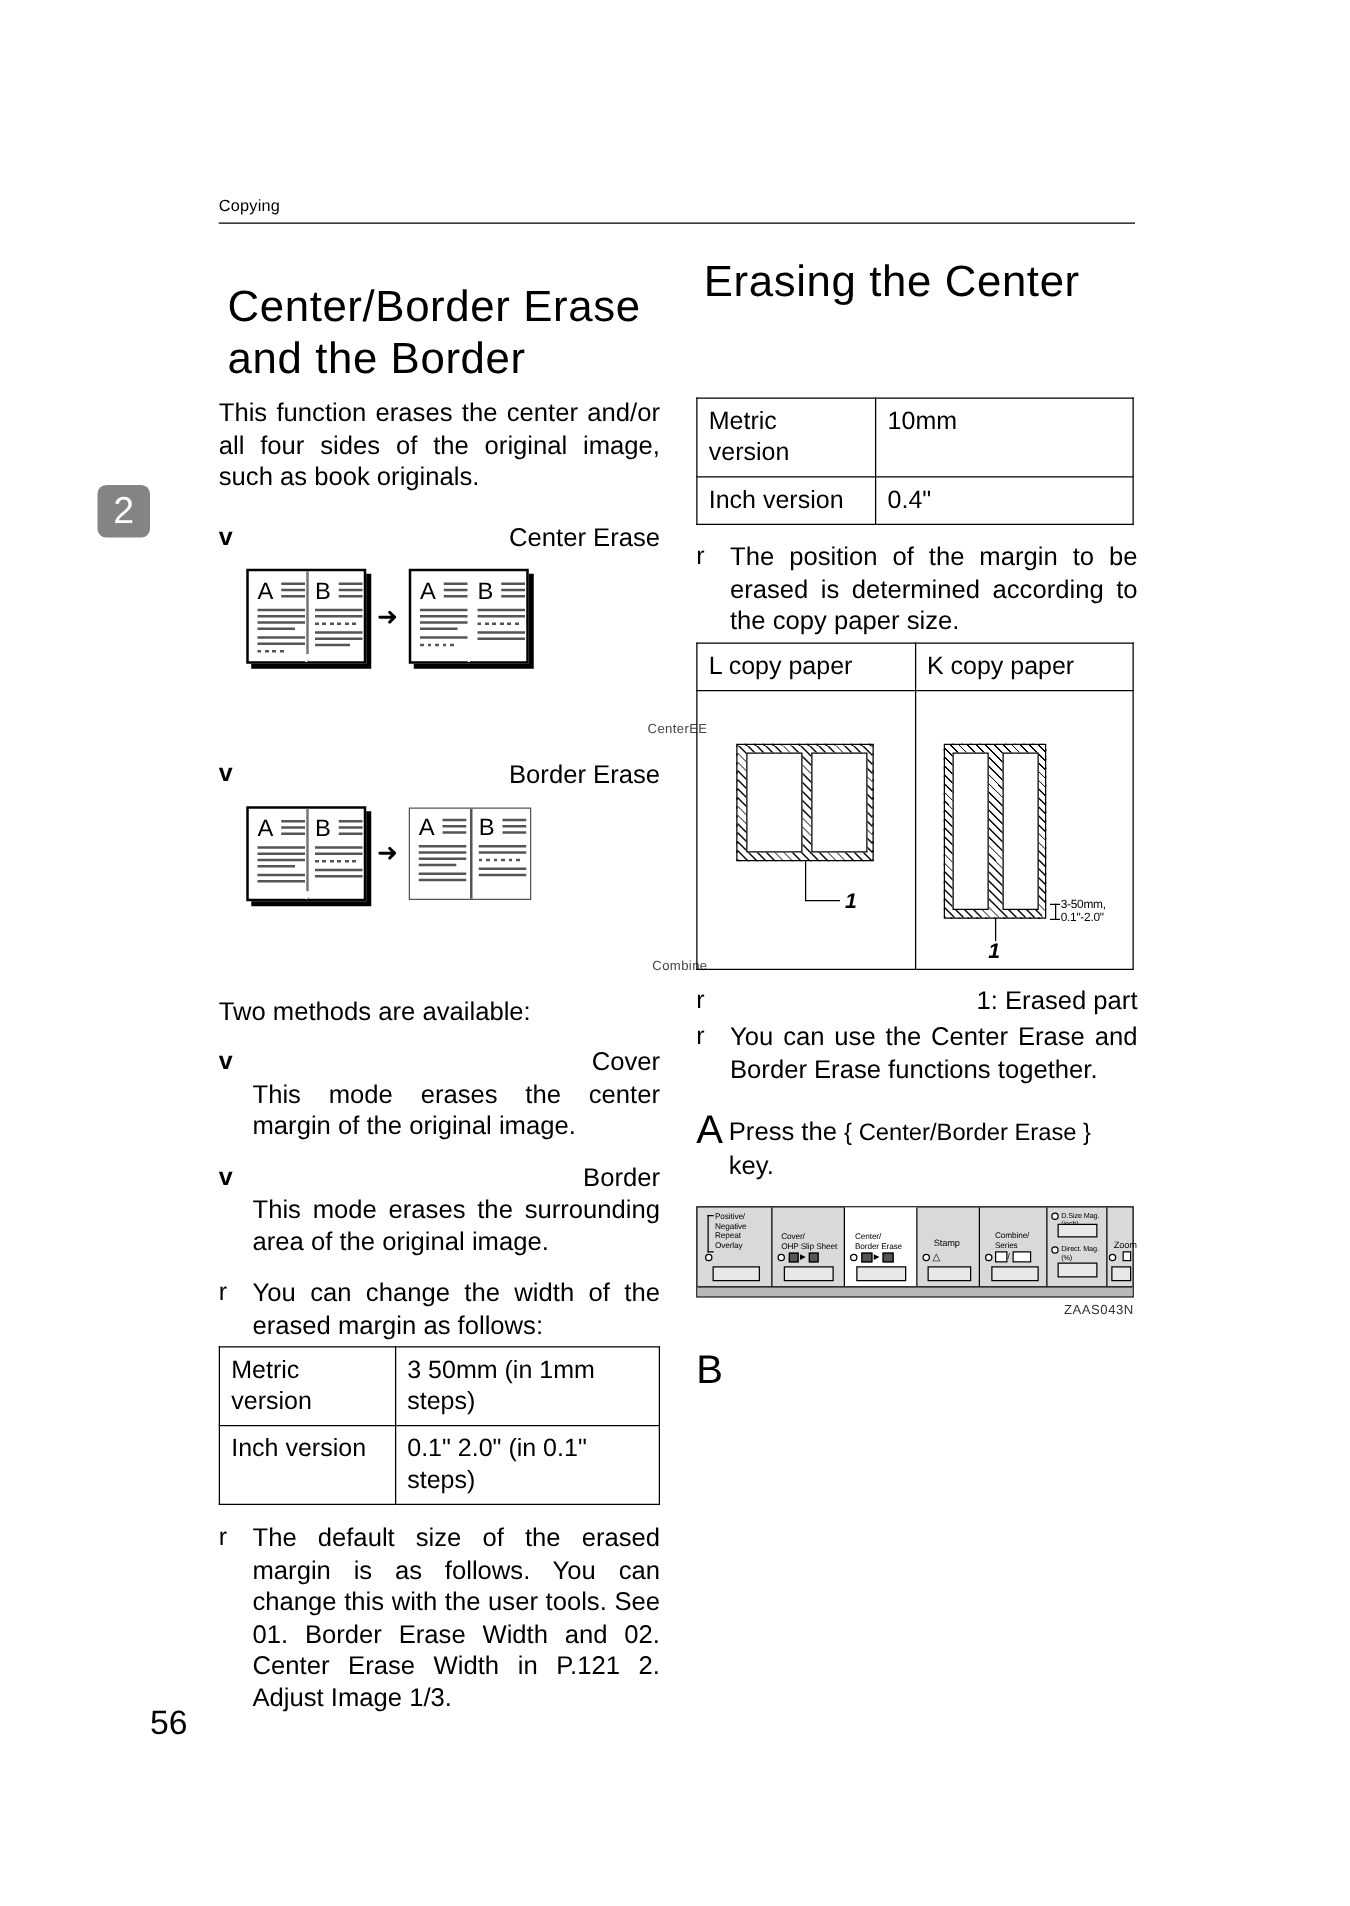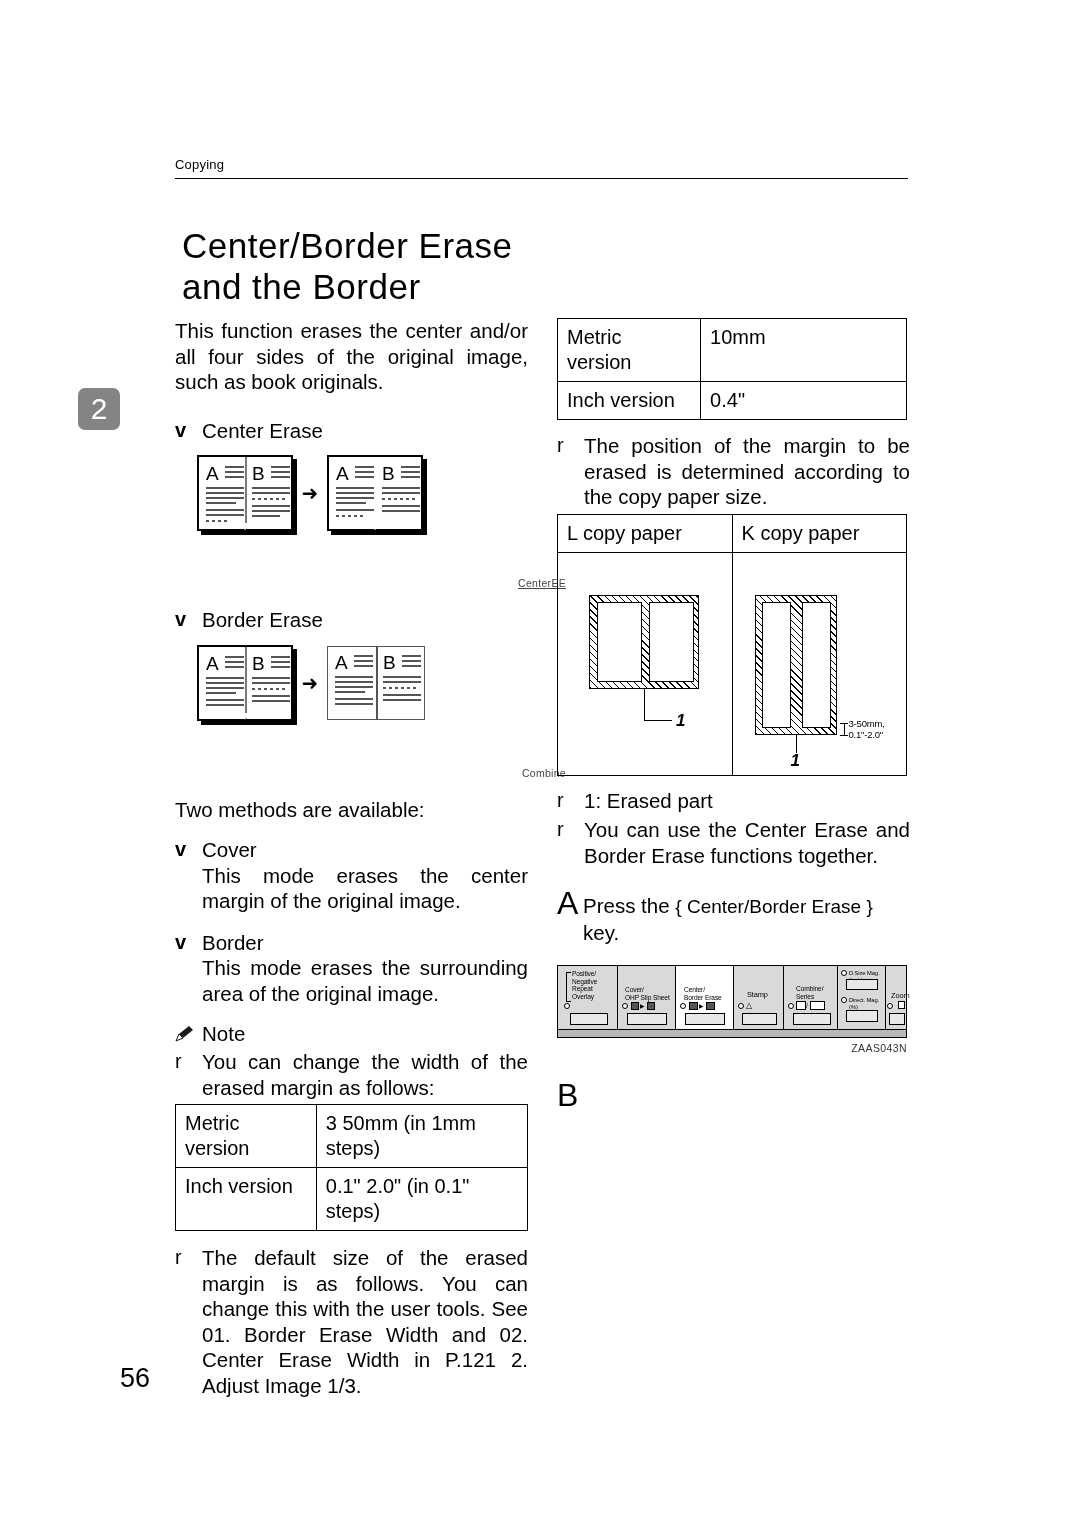--- a/index.html
+++ b/index.html
@@ -31,21 +31,21 @@
   #colR{left:557px;top:318px;}
 
   p.body{margin:0 0 15px 0;font-size:20.5px;line-height:25.5px;text-align:justify;}
   p.plain{text-align:left;}
 
   
   .brow{display:flex;margin:0 0 4px 0;}
   .brow .mk{width:27px;flex:0 0 27px;font-size:20px;line-height:25.5px;}
   .brow .mk.bold{font-weight:bold;}
   .brow .tx{flex:1;font-size:20.5px;line-height:25.5px;text-align:justify;}
-  .brow .tx.plain{text-align:left;}
+  .brow .tx.plain{text-align:right;}
   .brow.tight{margin-bottom:0;}
 
   .gap8{height:8px;}
   .gap12{height:12px;}
   .gap16{height:16px;}
   .gap20{height:20px;}
   .gap26{height:26px;}
 
   
   .noteline{display:flex;align-items:center;gap:7px;margin:0 0 3px 0;}
@@ -126,20 +126,21 @@
 <body>
 
 <div class="page">
 
   <div class="runhead">Copying</div>
   <div class="runrule"></div>
 
   <div class="chaptab">2</div>
 
   <div class="h1" id="h1left">Center/Border Erase and the Border</div>
+  <div class="h1" id="h1right">Erasing the Center</div>
 
   <div class="col" id="colL">
 
     <p class="body">This function erases the center and/or all four sides of the original image, such as book originals.</p>
 
     <div class="gap8"></div>
 
     <div class="brow tight">
       <span class="mk bold">v</span>
       <span class="tx plain">Center Erase</span>
@@ -205,21 +206,21 @@
               <span class="ln" style="left:7px;top:30px;width:38px;"></span>
               <span class="ln" style="left:7px;top:35px;width:38px;"></span>
               <span class="ln d" style="left:7px;top:41px;width:34px;"></span>
               <span class="ln" style="left:7px;top:48px;width:38px;"></span>
               <span class="ln" style="left:7px;top:53px;width:38px;"></span>
             </div>
             <div class="notch" style="left:50%;margin-left:-7px;"></div>
           </div>
         </div>
       </div>
-      <div class="fig-cap" style="right:-38px;top:122px;text-decoration:underline;">CenterEE</div>
+      <div class="fig-cap" style="right:-38px;top:122px;">CenterEE</div>
     </div>
 
     <div class="brow tight">
       <span class="mk bold">v</span>
       <span class="tx plain">Border Erase</span>
     </div>
 
     <div class="figwrap" style="height:152px;margin-top:12px;">
       <div class="bookrow" style="position:absolute;left:22px;top:0;">
         <div class="book" style="width:96px;height:76px;">
@@ -302,27 +303,20 @@
       <span class="mk bold">v</span>
       <span class="tx plain">Border</span>
     </div>
     <div class="brow">
       <span class="mk"></span>
       <span class="tx">This mode erases the surrounding area of the original image.</span>
     </div>
 
     <div class="gap12"></div>
 
-    <div class="noteline">
-      <svg class="pencil" viewBox="0 0 20 18">
-        <path d="M1 16 L4 9 L14 1 L18 5 L8 13 Z" fill="#1a1a1a"></path>
-        <path d="M4 9 L8 13 L1 16 Z" fill="#fff" stroke="#1a1a1a" stroke-width="1"></path>
-      </svg>
-      <span class="lbl">Note</span>
-    </div>
 
     <div class="brow">
       <span class="mk">r</span>
       <span class="tx">You can change the width of the erased margin as follows:</span>
     </div>
 
     <table class="t">
       <tbody>
           <tr>
         <td class="c1">Metric version</td>

